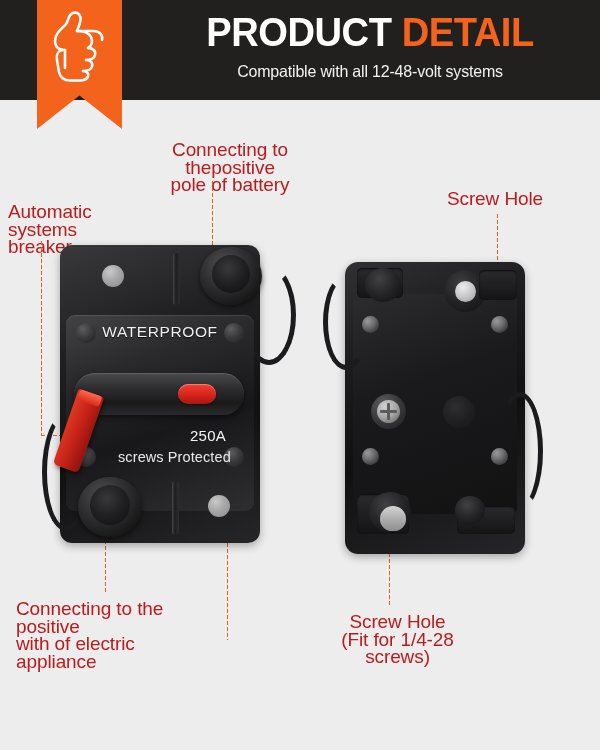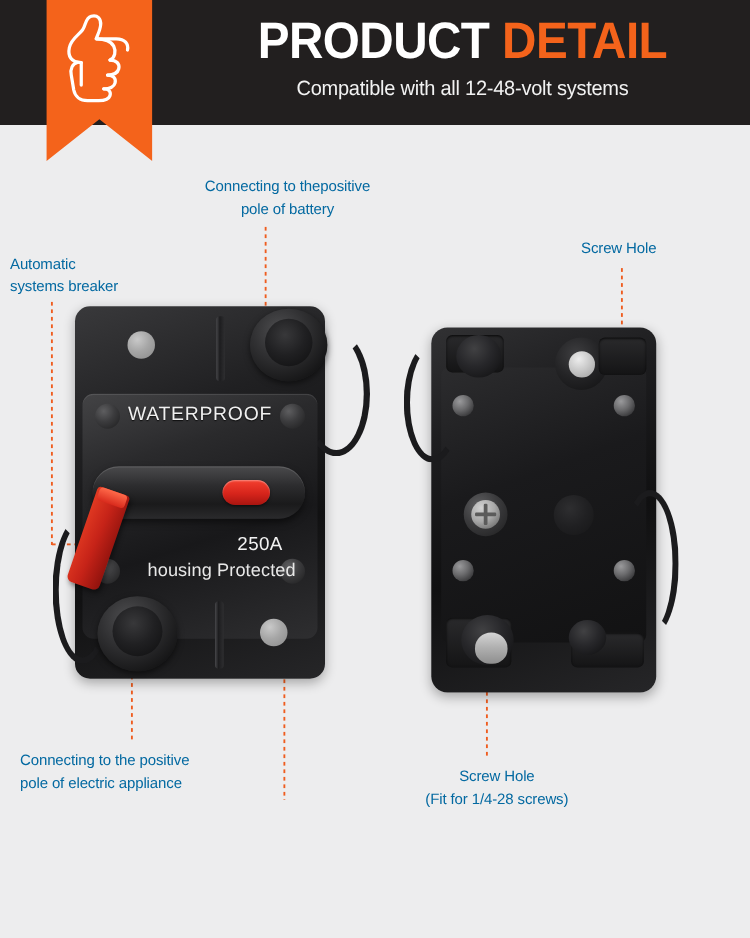--- a/index.html
+++ b/index.html
@@ -33,21 +33,21 @@
   
   #ribbon { position: absolute; left: 37px; top: 0; width: 85px; height: 129px; }
   #ribbon-bg {
     position: absolute; inset: 0; background: #f4631b;
     clip-path: polygon(0 0, 100% 0, 100% 100%, 50% 74%, 0 100%);
   }
   #ribbon-icon { position: absolute; left: 11px; top: 10px; width: 62px; height: 75px; }
 
   
   .callout {
-    position: absolute; color: #0369a1; font-size: 12px;
+    position: absolute; color: #b91c1c; font-size: 19px;
     line-height: 17.5px; letter-spacing: -0.1px; white-space: pre-line;
   }
   .ca-center { text-align: center; }
   .ca-left   { text-align: left; }
 
   
   .leader-v {
     position: absolute; width: 3px;
     background-image: radial-gradient(#ef5c1e 40%, rgba(0,0,0,0) 41%);
     background-size: 3px 6px; background-repeat: repeat-y;
@@ -229,21 +229,21 @@
       </g>
     </svg>
   </div>
 
   <div class="callout ca-left" style="left:8px;  top:203px; width:110px;">Automatic
 systems breaker</div>
   <div class="callout ca-center" style="left:135px; top:141px; width:190px;">Connecting to thepositive
 pole of battery</div>
   <div class="callout ca-center" style="left:430px; top:190px; width:130px;">Screw Hole</div>
   <div class="callout ca-left" style="left:16px;  top:600px; width:185px;">Connecting to the positive
-pole of electric appliance</div>
+with of electric appliance</div>
   <div class="callout ca-center" style="left:310px; top:613px; width:175px;">Screw Hole
 (Fit for 1/4-28 screws)</div>
 
   <div class="leader-v" style="left:211px; top:180px; height:88px;"></div>
   <div class="dot-glow" style="left:206px; top:263px;"></div>
 
   <div class="leader-v" style="left:40px; top:240px; height:196px;"></div>
   <div class="leader-h" style="left:40px; top:434px; width:66px;"></div>
   <div class="dot-glow" style="left:100px; top:429px;"></div>
 
@@ -275,21 +275,21 @@
     <div class="boss" style="left:16px; top:202px; width:20px; height:20px;"></div>
     <div class="boss" style="left:164px; top:202px; width:20px; height:20px;"></div>
 
     <div id="lf-label-wp">WATERPROOF</div>
 
     <div id="lf-handle"></div>
     <div id="lf-resetbtn"></div>
     <div id="lf-lever"></div>
 
     <div id="lf-amp">250A</div>
-    <div id="lf-ign">housing Protected</div>
+    <div id="lf-ign">screws Protected</div>
 
     <div class="wire" style="left:-18px; top:168px; width:48px; height:118px; border-right-color:transparent; border-top-color:transparent;"></div>
     <div class="lf-term" style="left:18px; top:232px; width:64px; height:60px;"></div>
     <div class="lf-term-in" style="left:30px; top:240px; width:40px; height:40px;"></div>
     <div class="slot" style="left:112px; top:236px; width:7px; height:54px;"></div>
     <div class="greydisc" style="left:148px; top:250px; width:22px; height:22px;"></div>
   </div>
 
   <div id="unit-right" class="unit">
     <div id="rb-plate" class="plate"></div>

